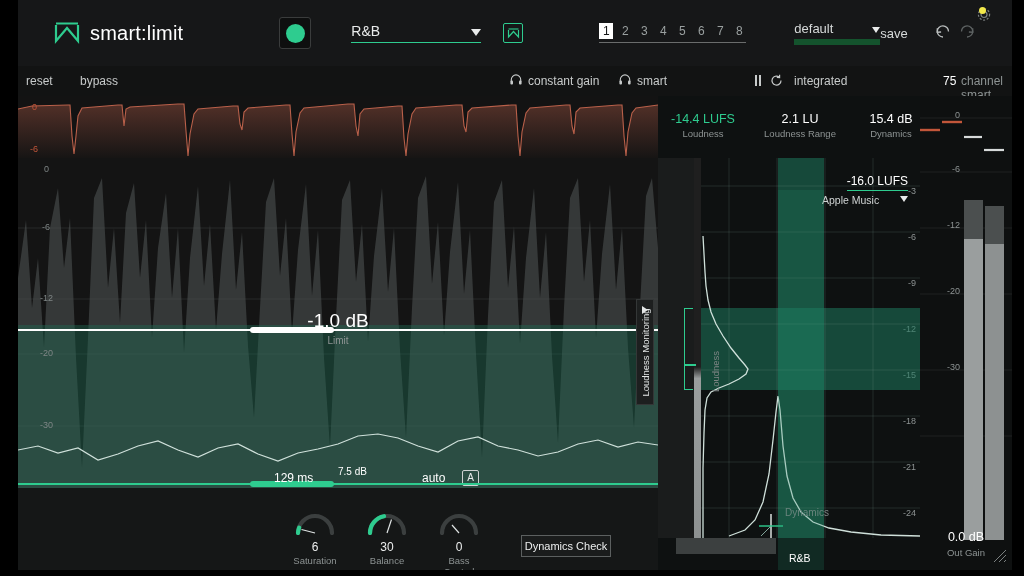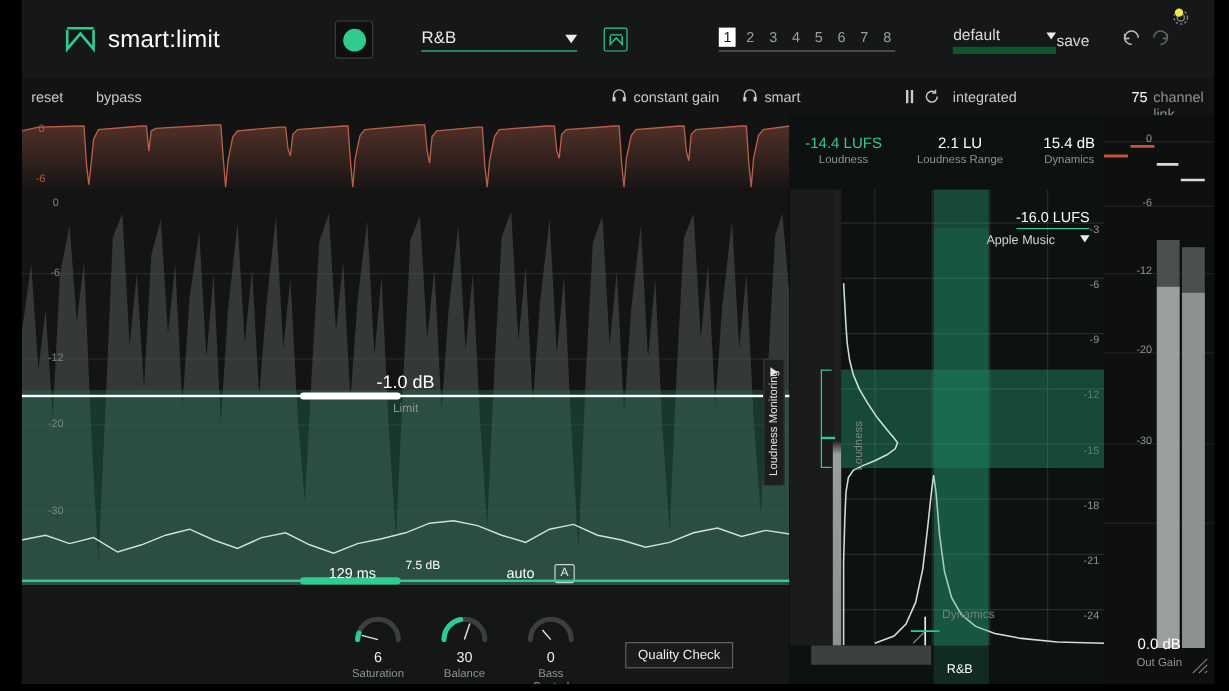--- a/index.html
+++ b/index.html
@@ -92,21 +92,21 @@
   .gr-lab { position:absolute; color:#c2563a; font-size:9px; }
 
   
   .main-wave {
     position:absolute; left:18px; top:158px; width:640px; height:330px;
     background:#141414; overflow:hidden;
   }
   .ax-lab { position:absolute; color:#7e8585; font-size:9px; }
   .limit-line { position:absolute; left:0; top:171px; width:640px; height:2px; background:#ffffff; z-index:8; }
   .limit-handle { position:absolute; left:232px; top:169px; width:84px; height:6px; background:#ffffff; border-radius:3px; z-index:9; }
-  .limit-val { position:absolute; left:0; top:152px; width:640px; text-align:center; color:#ffffff; font-size:15px; z-index:9; }
+  .limit-val { position:absolute; left:0; top:152px; width:640px; text-align:center; color:#ffffff; font-size:19px; z-index:9; }
   .limit-cap { position:absolute; left:0; top:177px; width:640px; text-align:center; color:#8e9494; font-size:10px; z-index:9; }
 
   .gain-line { position:absolute; left:0; top:325px; width:640px; height:2px; background:#2ecc8f; z-index:8; }
   .gain-handle { position:absolute; left:232px; top:323px; width:84px; height:6px; background:#2ecc8f; border-radius:3px; z-index:9; }
 
   .params { position:absolute; left:0; top:308px; width:640px; height:42px; z-index:9; }
   .p-val { position:absolute; color:#ffffff; }
   .auto-box { position:absolute; left:444px; top:312px; width:17px; height:16px; border:1px solid #cfd2d2; border-radius:2px; color:#e9ebeb; font-size:10px; text-align:center; line-height:14px; }
 
   .lm-tab {
@@ -284,21 +284,21 @@
       </span>
     <span class="lnk" style="left:752px">
       <svg width="13" height="13" viewBox="0 0 13 13">
           <path d="M11 6.5 A4.5 4.5 0 1 1 9.1 2.9" fill="none" stroke="#c8cbcb" stroke-width="1.2"></path>
           <path d="M9.6 0.8 L9.6 3.6 L6.8 3.5" fill="none" stroke="#c8cbcb" stroke-width="1.2"></path>
         </svg>
     </span>
     <span class="lnk" style="left:776px">integrated</span>
 
     <span class="lnk" style="left:925px; color:#ffffff">75</span>
-    <span class="lnk" style="left:943px; color:#8d9393">channel link</span>
+    <span class="lnk" style="left:943px; color:#8d9393">channel smart</span>
   </div>
 
   <div class="gr-strip">
     <svg width="640" height="62" viewBox="0 0 640 62" preserveAspectRatio="none">
       <defs>
         <linearGradient id="grfade" x1="0" y1="0" x2="0" y2="1">
           <stop offset="0%" stop-color="#b9604a" stop-opacity="0.38"></stop>
           <stop offset="100%" stop-color="#b9604a" stop-opacity="0.02"></stop>
         </linearGradient>
       </defs>
@@ -379,21 +379,21 @@
     <div class="knob" style="left:419px; top:17px">
       <svg class="knob-arc" viewBox="0 0 44 30">
         <path d="M5 28 A17 17 0 1 1 39 28" fill="none" stroke="#3b3f3f" stroke-width="4.2" stroke-linecap="round"></path>
         <line x1="22" y1="28" x2="15" y2="20" stroke="#dfe4e4" stroke-width="1.2"></line>
       </svg>
       <div class="knob-val">0</div>
       <div class="knob-cap">Bass Control</div>
     </div>
   </div>
 
-  <div class="qc-btn">Quality Check</div>
+  <div class="qc-btn">Dynamics Check</div>
 
   <div class="lm-panel">
 
     <div class="lm-stats">
       <div class="st" style="left:2px; top:16px; width:86px">
         <div class="st-v grn">-14.4 LUFS</div>
         <div class="st-c">Loudness</div>
       </div>
       <div class="st" style="left:92px; top:16px; width:100px">
         <div class="st-v">2.1 LU</div>

